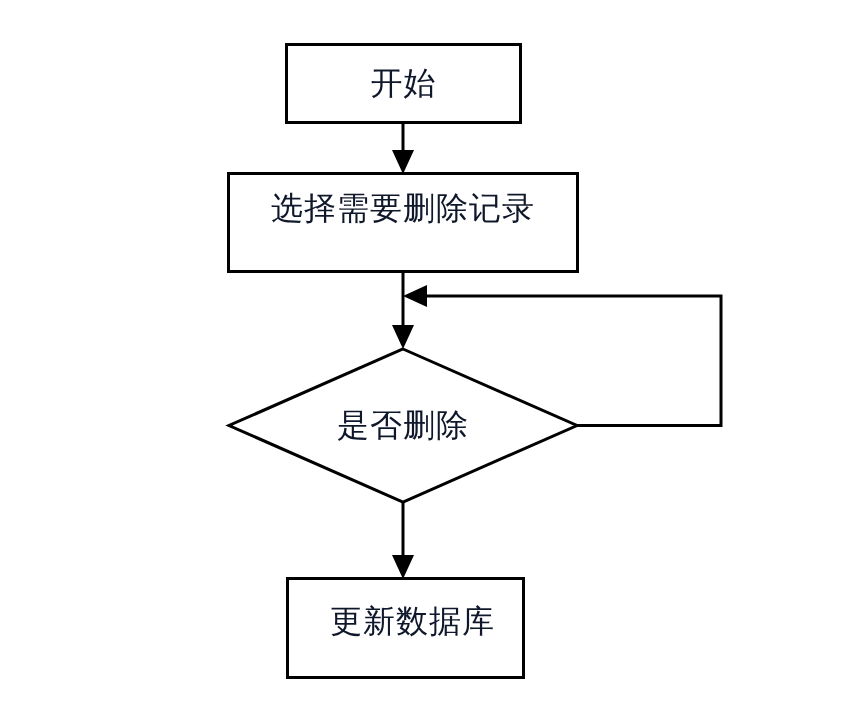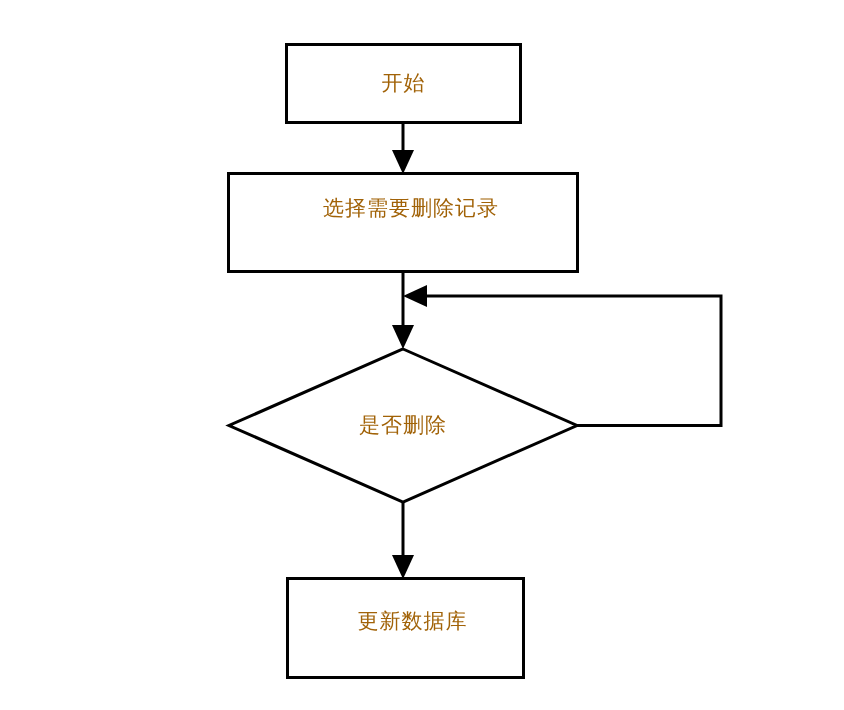--- a/index.html
+++ b/index.html
@@ -26,30 +26,30 @@
     left: 0;
     width: 844px;
     height: 710px;
     display: block;
   }
   .node-label {
     position: absolute;
     display: flex;
     align-items: center;
     justify-content: center;
-    color: #a16207;
+    color: #0f172a;
     font-family: "Liberation Serif", "DejaVu Serif", serif;
-    font-size: 21px;
+    font-size: 32px;
     line-height: 1.1;
     letter-spacing: 1px;
     white-space: nowrap;
     pointer-events: none;
   }
   #label-start        { left: 286px; top: 44px;  width: 235px; height: 79px; }
-  #label-select       { left: 236px; top: 173px; width: 350px; height: 72px; }
+  #label-select       { left: 228px; top: 173px; width: 350px; height: 72px; }
   #label-decision     { left: 253px; top: 348px; width: 300px; height: 155px; text-align: right; }
   #label-update       { left: 287px; top: 578px; width: 251px; height: 88px; }
 </style>
 </head>
 <body>
 
 <div id="flowchart-canvas">
 
   <svg id="flowchart-svg" viewBox="0 0 844 710" xmlns="http://www.w3.org/2000/svg">
 

